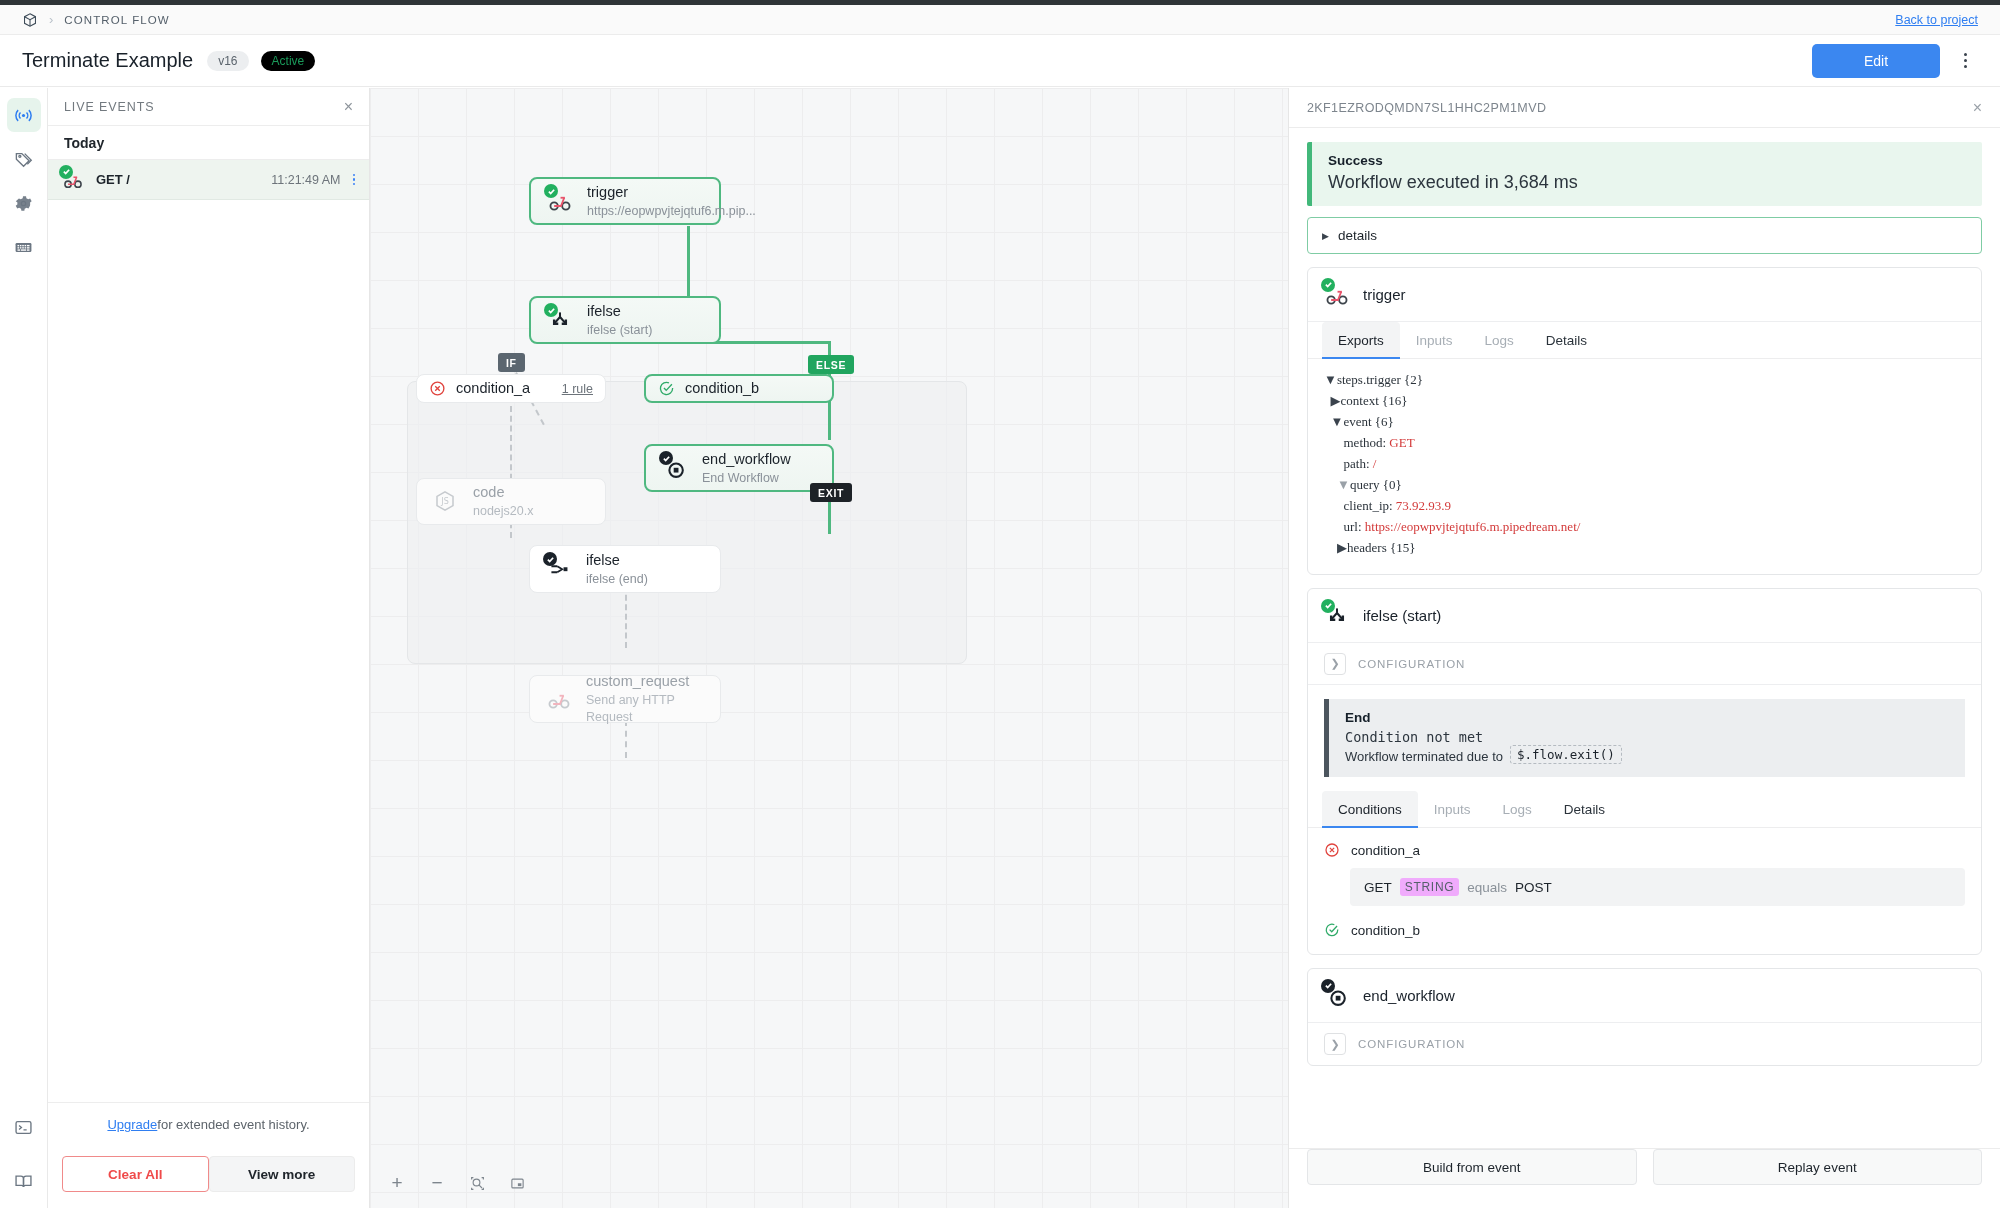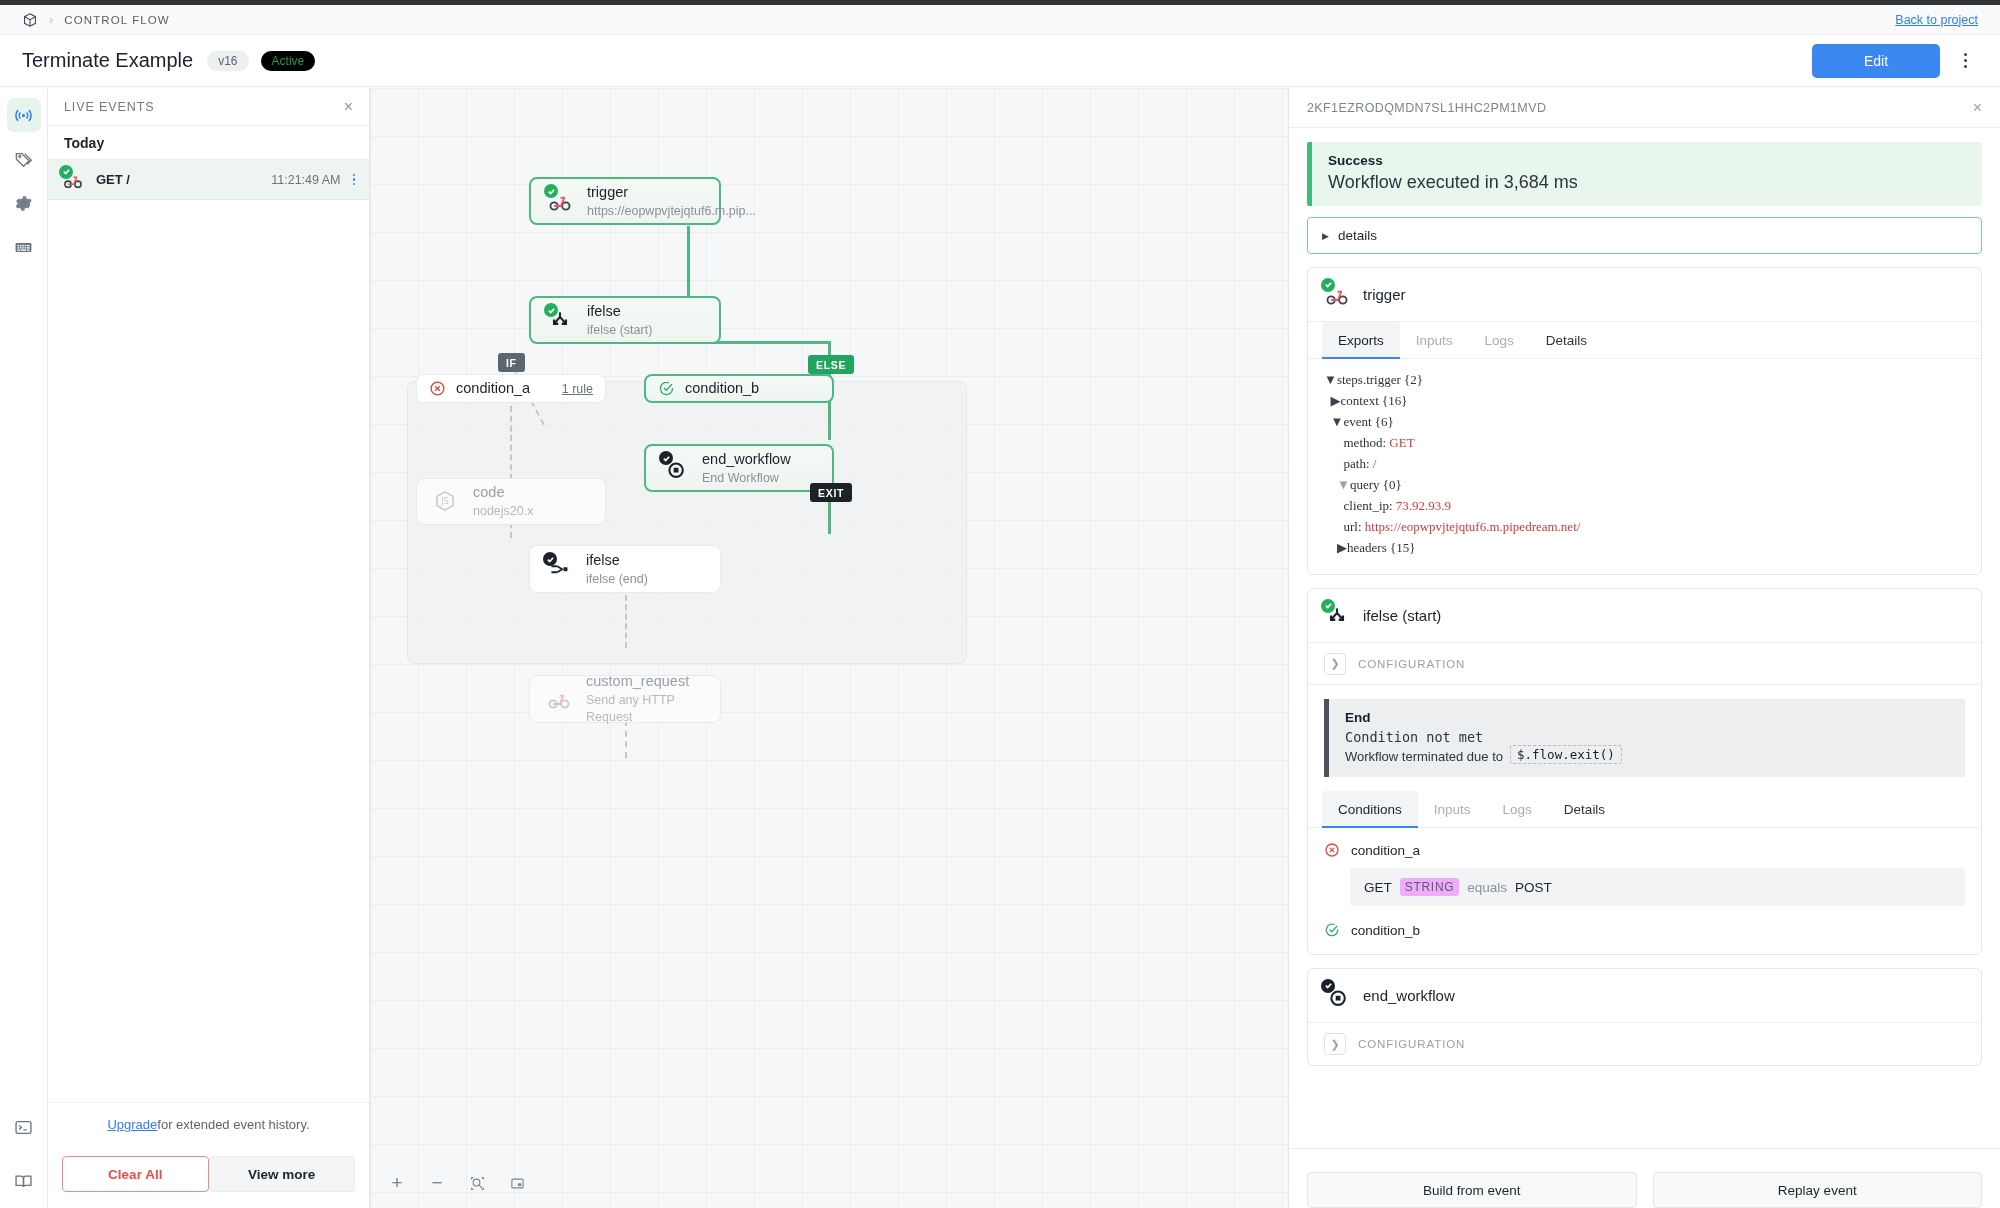--- a/index.html
+++ b/index.html
@@ -249,21 +249,21 @@
   }
   .chip-string {
     background: #f0abfc; color: #55606b; font-size: 12px; letter-spacing: .7px;
     border-radius: 3px; padding: 2px 5px;
   }
   .muted { color: #8a9199; }
   .cond-gap { height: 16px; }
 
   .ins-foot {
     flex: 0 0 60px; background: #fff; border-top: 1px solid #ececec;
-    display: flex; gap: 16px; align-items: flex-end; padding: 0 18px;
+    display: flex; gap: 16px; align-items: flex-start; padding: 0 18px;
   }
   .foot-btn {
     flex: 1; height: 36px; border: 1px solid #e4e6e8; background: #f8f9f9;
     border-radius: 4px; font-size: 13.5px; color: #1d242b; cursor: pointer;
     font-family: inherit;
   }
   .chk { position:absolute; left:-3px; top:-4px; width: 14px; height: 14px; border-radius: 50%;
          background:#22b05f; display:flex; align-items:center; justify-content:center; }
   .chk svg { width: 9px; height: 9px; display:block; }
   .chk.dark { background:#1b222a; }

